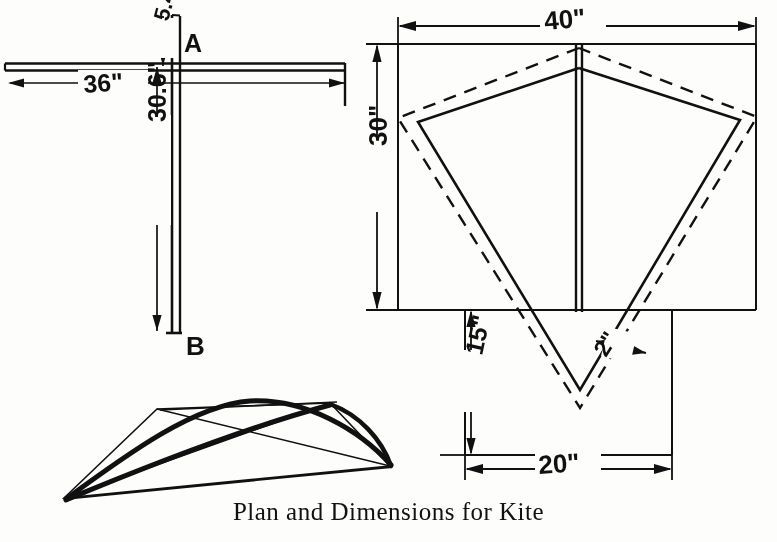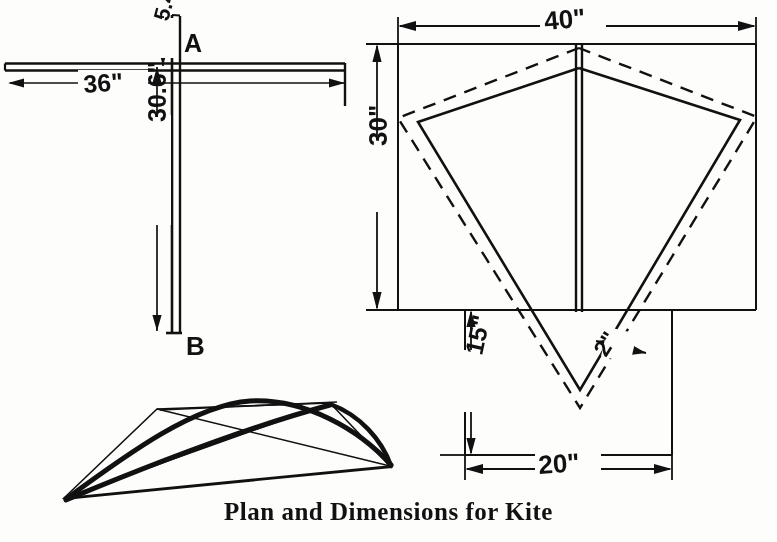--- a/index.html
+++ b/index.html
@@ -24,21 +24,21 @@
     top: 0;
     display: block;
   }
   .caption {
     position: absolute;
     left: 0;
     top: 498px;
     width: 777px;
     text-align: center;
     font-family: "Liberation Serif", serif;
-    font-weight: bold;
+    font-weight: normal;
     font-size: 25px;
     letter-spacing: 0.5px;
     color: #111;
     white-space: nowrap;
   }
   text.dim {
     font-family: "Liberation Sans", sans-serif;
     font-weight: bold;
     fill: #111;
   }

